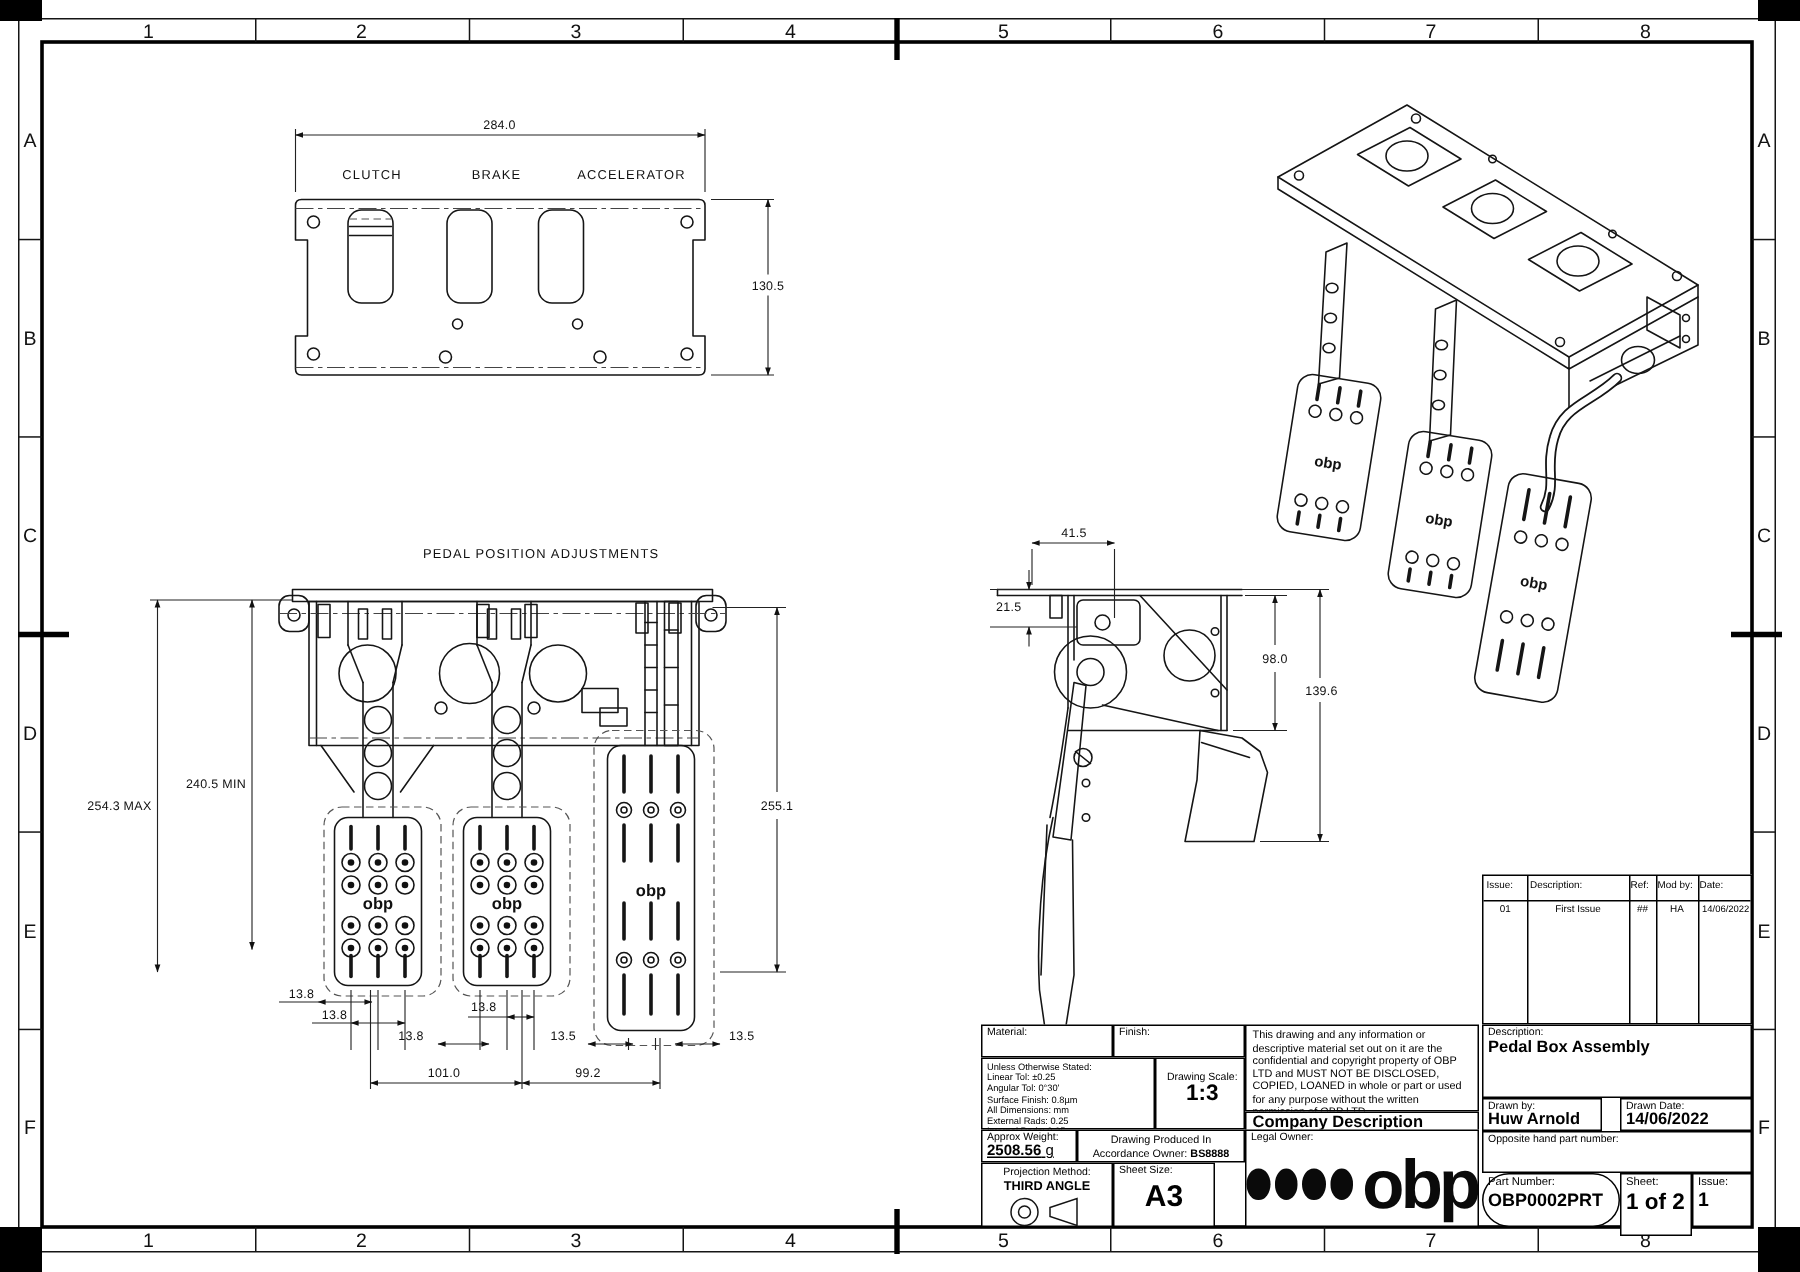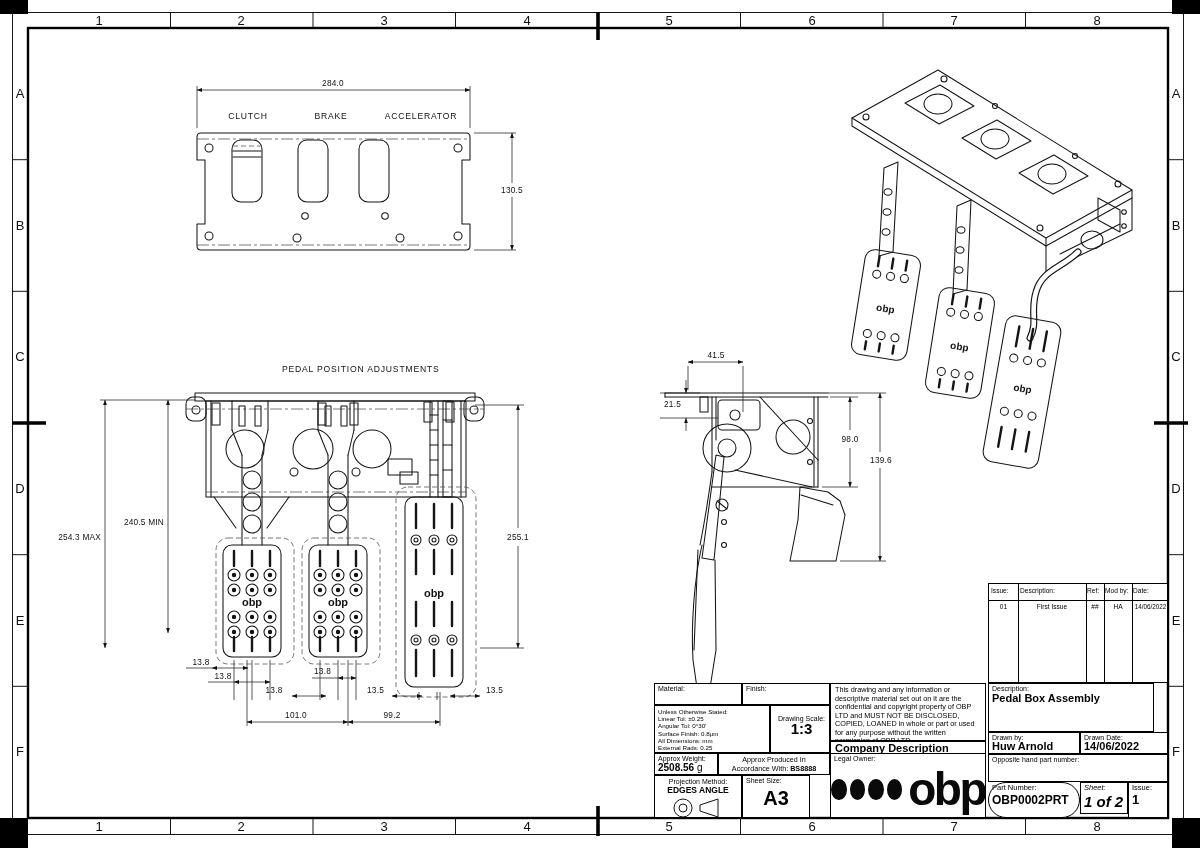--- a/index.html
+++ b/index.html
@@ -481,29 +481,29 @@
     <div style="font-weight:bold;font-size:6.6px;">BREAK ALL SHARP EDGES</div>
   </div>
   <div class="cell lab ctr" style="left:116px;top:22px;width:60px;height:48px;">
     <div style="margin-top:8px;">Drawing Scale:</div>
     <div class="val" style="font-size:15px;margin-top:2px;">1:3</div>
   </div>
   <div class="cell conf" style="left:176px;top:0;width:156px;height:58px;"><span>This drawing and any information or descriptive material set out on it are the confidential and copyright property of OBP LTD and MUST NOT BE DISCLOSED, COPIED, LOANED in whole or part or used for any purpose without the written permission of OBP LTD.</span></div>
   <div class="cell" style="left:176px;top:58px;width:156px;height:14px;font-weight:bold;font-size:11px;line-height:12px;padding-left:4px;"><span>Company Description</span></div>
   <div class="cell lab" style="left:0;top:70px;width:64px;height:22px;">
     <span>Approx Weight:</span>
-    <div style="font-size:10px;margin-top:1px;"><b>2508.56</b> <span>g</span></div>
+    <div style="font-size:10px;margin-top:1px;text-decoration:underline;"><b>2508.56</b> <span>g</span></div>
   </div>
   <div class="cell ctr" style="left:64px;top:70px;width:112px;height:22px;font-size:7.2px;line-height:8.6px;padding-top:2px;">
-    <div>Approx Produced In</div>
-    <div><span>Accordance With:</span> <b>BS8888</b></div>
+    <div>Drawing Produced In</div>
+    <div><span>Accordance Owner:</span> <b>BS8888</b></div>
   </div>
   <div class="cell ctr" style="left:0;top:92px;width:88px;height:43px;font-size:7px;padding-top:2px;">
     <div>Projection Method:</div>
-    <div class="val" style="font-size:8.5px;">EDGES ANGLE</div>
+    <div class="val" style="font-size:8.5px;">THIRD ANGLE</div>
     <svg width="56" height="24" viewBox="0 0 56 24" style="margin-top:1px;">
       <circle cx="13" cy="12" r="9" class="thin"></circle>
           <circle cx="13" cy="12" r="4" class="thin"></circle>
       <path d="M30,9 L48,3 L48,21 L30,15 Z" class="thin"></path>
     </svg>
   </div>
   <div class="cell ctr" style="left:88px;top:92px;width:68px;height:43px;">
     <div class="lab" style="text-align:left;">Sheet Size:</div>
     <div class="val" style="font-size:20px;margin-top:2px;">A3</div>
   </div>
@@ -533,38 +533,38 @@
     <div style="position:absolute;left:115px;top:0;width:28px;font-size:6.6px;padding:3px 0 0 1px;">Mod by:</div>
     <div style="position:absolute;left:143px;top:0;width:37px;font-size:6.6px;padding:3px 0 0 1px;">Date:</div>
     <div>
       <div style="position:absolute;left:0;top:19px;width:29px;font-size:6.6px;text-align:center;">01</div>
       <div style="position:absolute;left:29px;top:19px;width:68px;font-size:6.6px;text-align:center;">First Issue</div>
       <div style="position:absolute;left:97px;top:19px;width:18px;font-size:6.6px;text-align:center;">##</div>
       <div style="position:absolute;left:115px;top:19px;width:28px;font-size:6.6px;text-align:center;">HA</div>
       <div style="position:absolute;left:143px;top:19px;width:37px;font-size:6.3px;text-align:center;">14/06/2022</div>
     </div>
   </div>
-  <div class="cell lab" style="left:0;top:100px;width:166px;height:49px;">
+  <div class="cell lab" style="left:0;top:100px;width:180px;height:49px;">
     <span>Description:</span>
     <div class="val" style="font-size:11px;margin-top:1px;">Pedal Box Assembly</div>
   </div>
-  <div class="cell lab" style="left:0;top:149px;width:92px;height:22px;">
+  <div class="cell lab" style="left:0;top:149px;width:80px;height:22px;">
     <span>Drawn by:</span>
     <div class="val" style="font-size:11px;">Huw Arnold</div>
   </div>
   <div class="cell lab" style="left:92px;top:149px;width:88px;height:22px;">
     <span>Drawn Date:</span>
     <div class="val" style="font-size:11px;">14/06/2022</div>
   </div>
   <div class="cell lab" style="left:0;top:171px;width:180px;height:28px;"><span>Opposite hand part number:</span></div>
   <div class="cell lab" style="left:0;top:199px;width:92px;height:36px;font-size:7.5px;border-radius:18px;">
     <span>Part Number:</span>
     <div class="val" style="font-size:12px;margin-top:4px;">OBP0002PRT</div>
   </div>
-  <div class="cell lab" style="left:92px;top:199px;width:48px;height:32px;font-size:7.5px;font-style:italic;">
+  <div class="cell lab" style="left:92px;top:199px;width:48px;height:42px;font-size:7.5px;">
     <span>Sheet:</span>
     <div class="val" style="font-size:15px;margin-top:6px;">1 of 2</div>
   </div>
   <div class="cell lab" style="left:140px;top:199px;width:40px;height:36px;font-size:7.5px;">
     <span>Issue:</span>
     <div class="val" style="font-size:13px;margin-top:4px;">1</div>
   </div>
 </div>
 
 </div>

